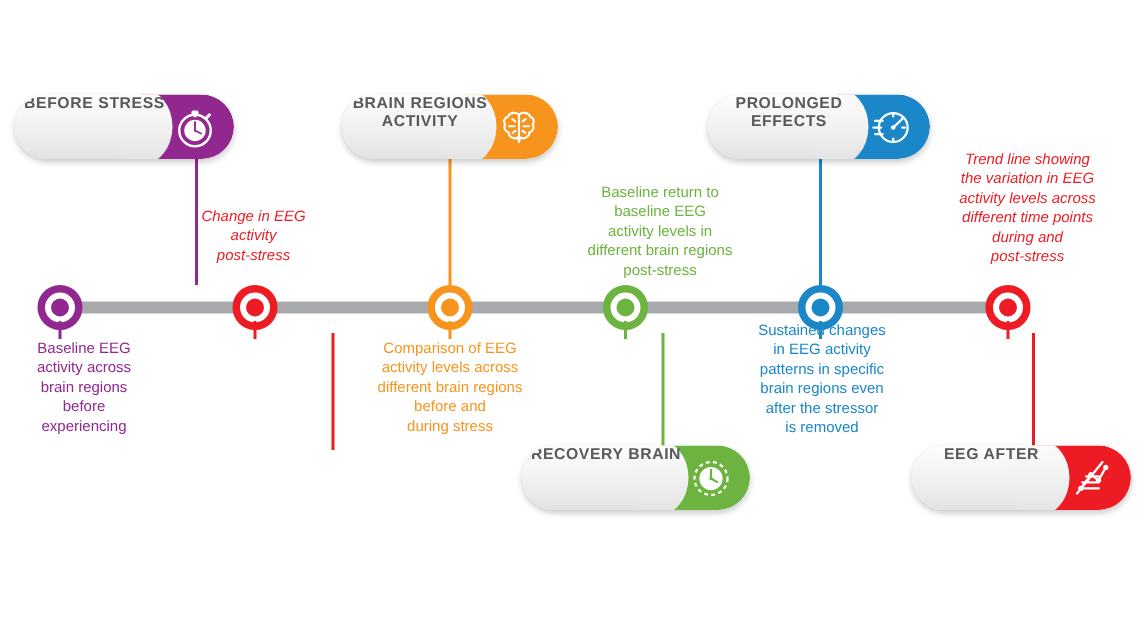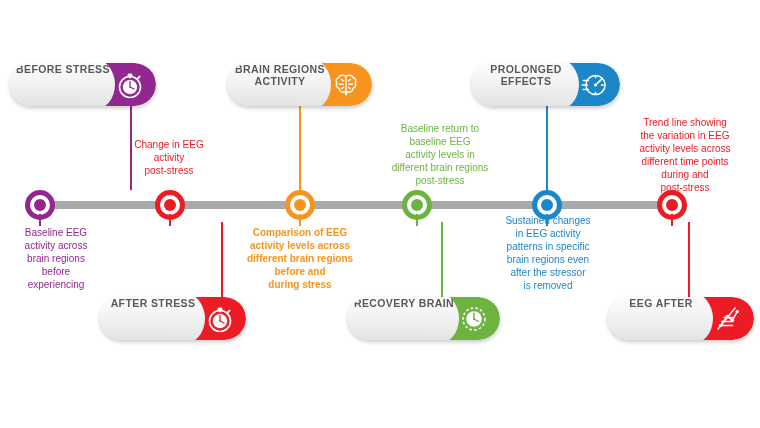--- a/index.html
+++ b/index.html
@@ -147,46 +147,30 @@
   </div>
 
   <div class="desc" style="left:0px;top:226px;width:112px;color:#92278f;">Baseline EEG
 activity across
 brain regions
 before
 experiencing</div>
 
   <div class="stem" style="left:221px;top:222px;height:78px;background:#ed1c24;"></div>
 
-  <div class="desc" style="left:113px;top:138px;width:112px;color:#ed1c24;">Change in EEG
+  <div class="desc" style="left:113px;top:138px;width:112px;color:#ed1c24;font-style:italic;">Change in EEG
 activity
 post-stress</div>
 
   <div class="node" style="left:170px;top:205px;color:#ed1c24;">
     <div class="ring"></div>
     <div class="dot"></div>
     <div class="tail" style="top:24px;height:12px;"></div>
   </div>
 
-  <div class="pill" style="left:100px;top:297px;width:146px;">
-    <div class="label">AFTER STRESS</div>
-    <div class="capshape" style="background:#ed1c24;"></div>
-    <div class="glyph">
-      <svg viewBox="0 0 32 32" fill="none" stroke="#ffffff" stroke-width="1.6">
-        <circle cx="16" cy="18" r="10.5" fill="none"></circle>
-        <circle cx="16" cy="18" r="7.6" fill="#ffffff" stroke="none"></circle>
-        <circle cx="16" cy="18" r="7.6" fill="none" stroke="#ed1c24" stroke-width="0.9"></circle>
-        <path d="M16 18 L16 12.5" stroke="#ed1c24" stroke-width="1.3" stroke-linecap="round"></path>
-        <path d="M16 18 L20 20" stroke="#ed1c24" stroke-width="1.3" stroke-linecap="round"></path>
-        <rect x="13.6" y="4.6" width="4.8" height="2.8" rx="1.2" fill="#ffffff" stroke="none"></rect>
-        <path d="M16 7.4 L16 9.2" stroke="#ffffff" stroke-width="2"></path>
-        <path d="M23.6 9.6 L25.6 7.6" stroke="#ffffff" stroke-width="2" stroke-linecap="round"></path>
-      </svg>
-    </div>
-  </div>
 
   <div class="stem" style="left:299px;top:106px;height:84px;background:#f7941e;"></div>
 
   <div class="pill" style="left:228px;top:63px;width:144px;">
     <div class="label">BRAIN REGIONS
 ACTIVITY</div>
     <div class="capshape" style="background:#f7941e;"></div>
     <div class="glyph">
       <svg viewBox="0 0 32 32" fill="none" stroke="#ffffff" stroke-width="1.4" stroke-linecap="round">
         <path d="M16 7.5 C13.6 5.2 9.6 6.0 8.6 8.8 C6.2 9.4 5.4 12.2 6.8 13.9 C5.6 15.8 6.6 18.6 9.0 19.2 C9.2 22.2 12.4 24.2 14.8 22.7 C15.4 23.4 16 24.4 16 25.6"></path>
@@ -201,21 +185,21 @@
       </svg>
     </div>
   </div>
 
   <div class="node" style="left:300px;top:205px;color:#f7941e;">
     <div class="ring"></div>
     <div class="dot"></div>
     <div class="tail" style="top:24px;height:12px;"></div>
   </div>
 
-  <div class="desc" style="left:232px;top:226px;width:136px;color:#f7941e;font-weight:bold;">Comparison of EEG
+  <div class="desc" style="left:232px;top:226px;width:136px;color:#f7941e;">Comparison of EEG
 activity levels across
 different brain regions
 before and
 during stress</div>
 
   <div class="stem" style="left:441px;top:222px;height:78px;background:#6cb33f;"></div>
 
   <div class="desc" style="left:370px;top:122px;width:140px;color:#6cb33f;">Baseline return to
 baseline EEG
 activity levels in
@@ -273,21 +257,21 @@
 
   <div class="desc" style="left:482px;top:214px;width:132px;color:#1b87c9;">Sustained changes
 in EEG activity
 patterns in specific
 brain regions even
 after the stressor
 is removed</div>
 
   <div class="stem" style="left:688px;top:222px;height:78px;background:#ed1c24;"></div>
 
-  <div class="desc" style="left:612px;top:116px;width:146px;color:#ed1c24;">Trend line showing
+  <div class="desc" style="left:612px;top:100px;width:146px;color:#ed1c24;font-style:italic;">Trend line showing
 the variation in EEG
 activity levels across
 different time points
 during and
 post-stress</div>
 
   <div class="node" style="left:672px;top:205px;color:#ed1c24;">
     <div class="ring"></div>
     <div class="dot"></div>
     <div class="tail" style="top:24px;height:12px;"></div>

